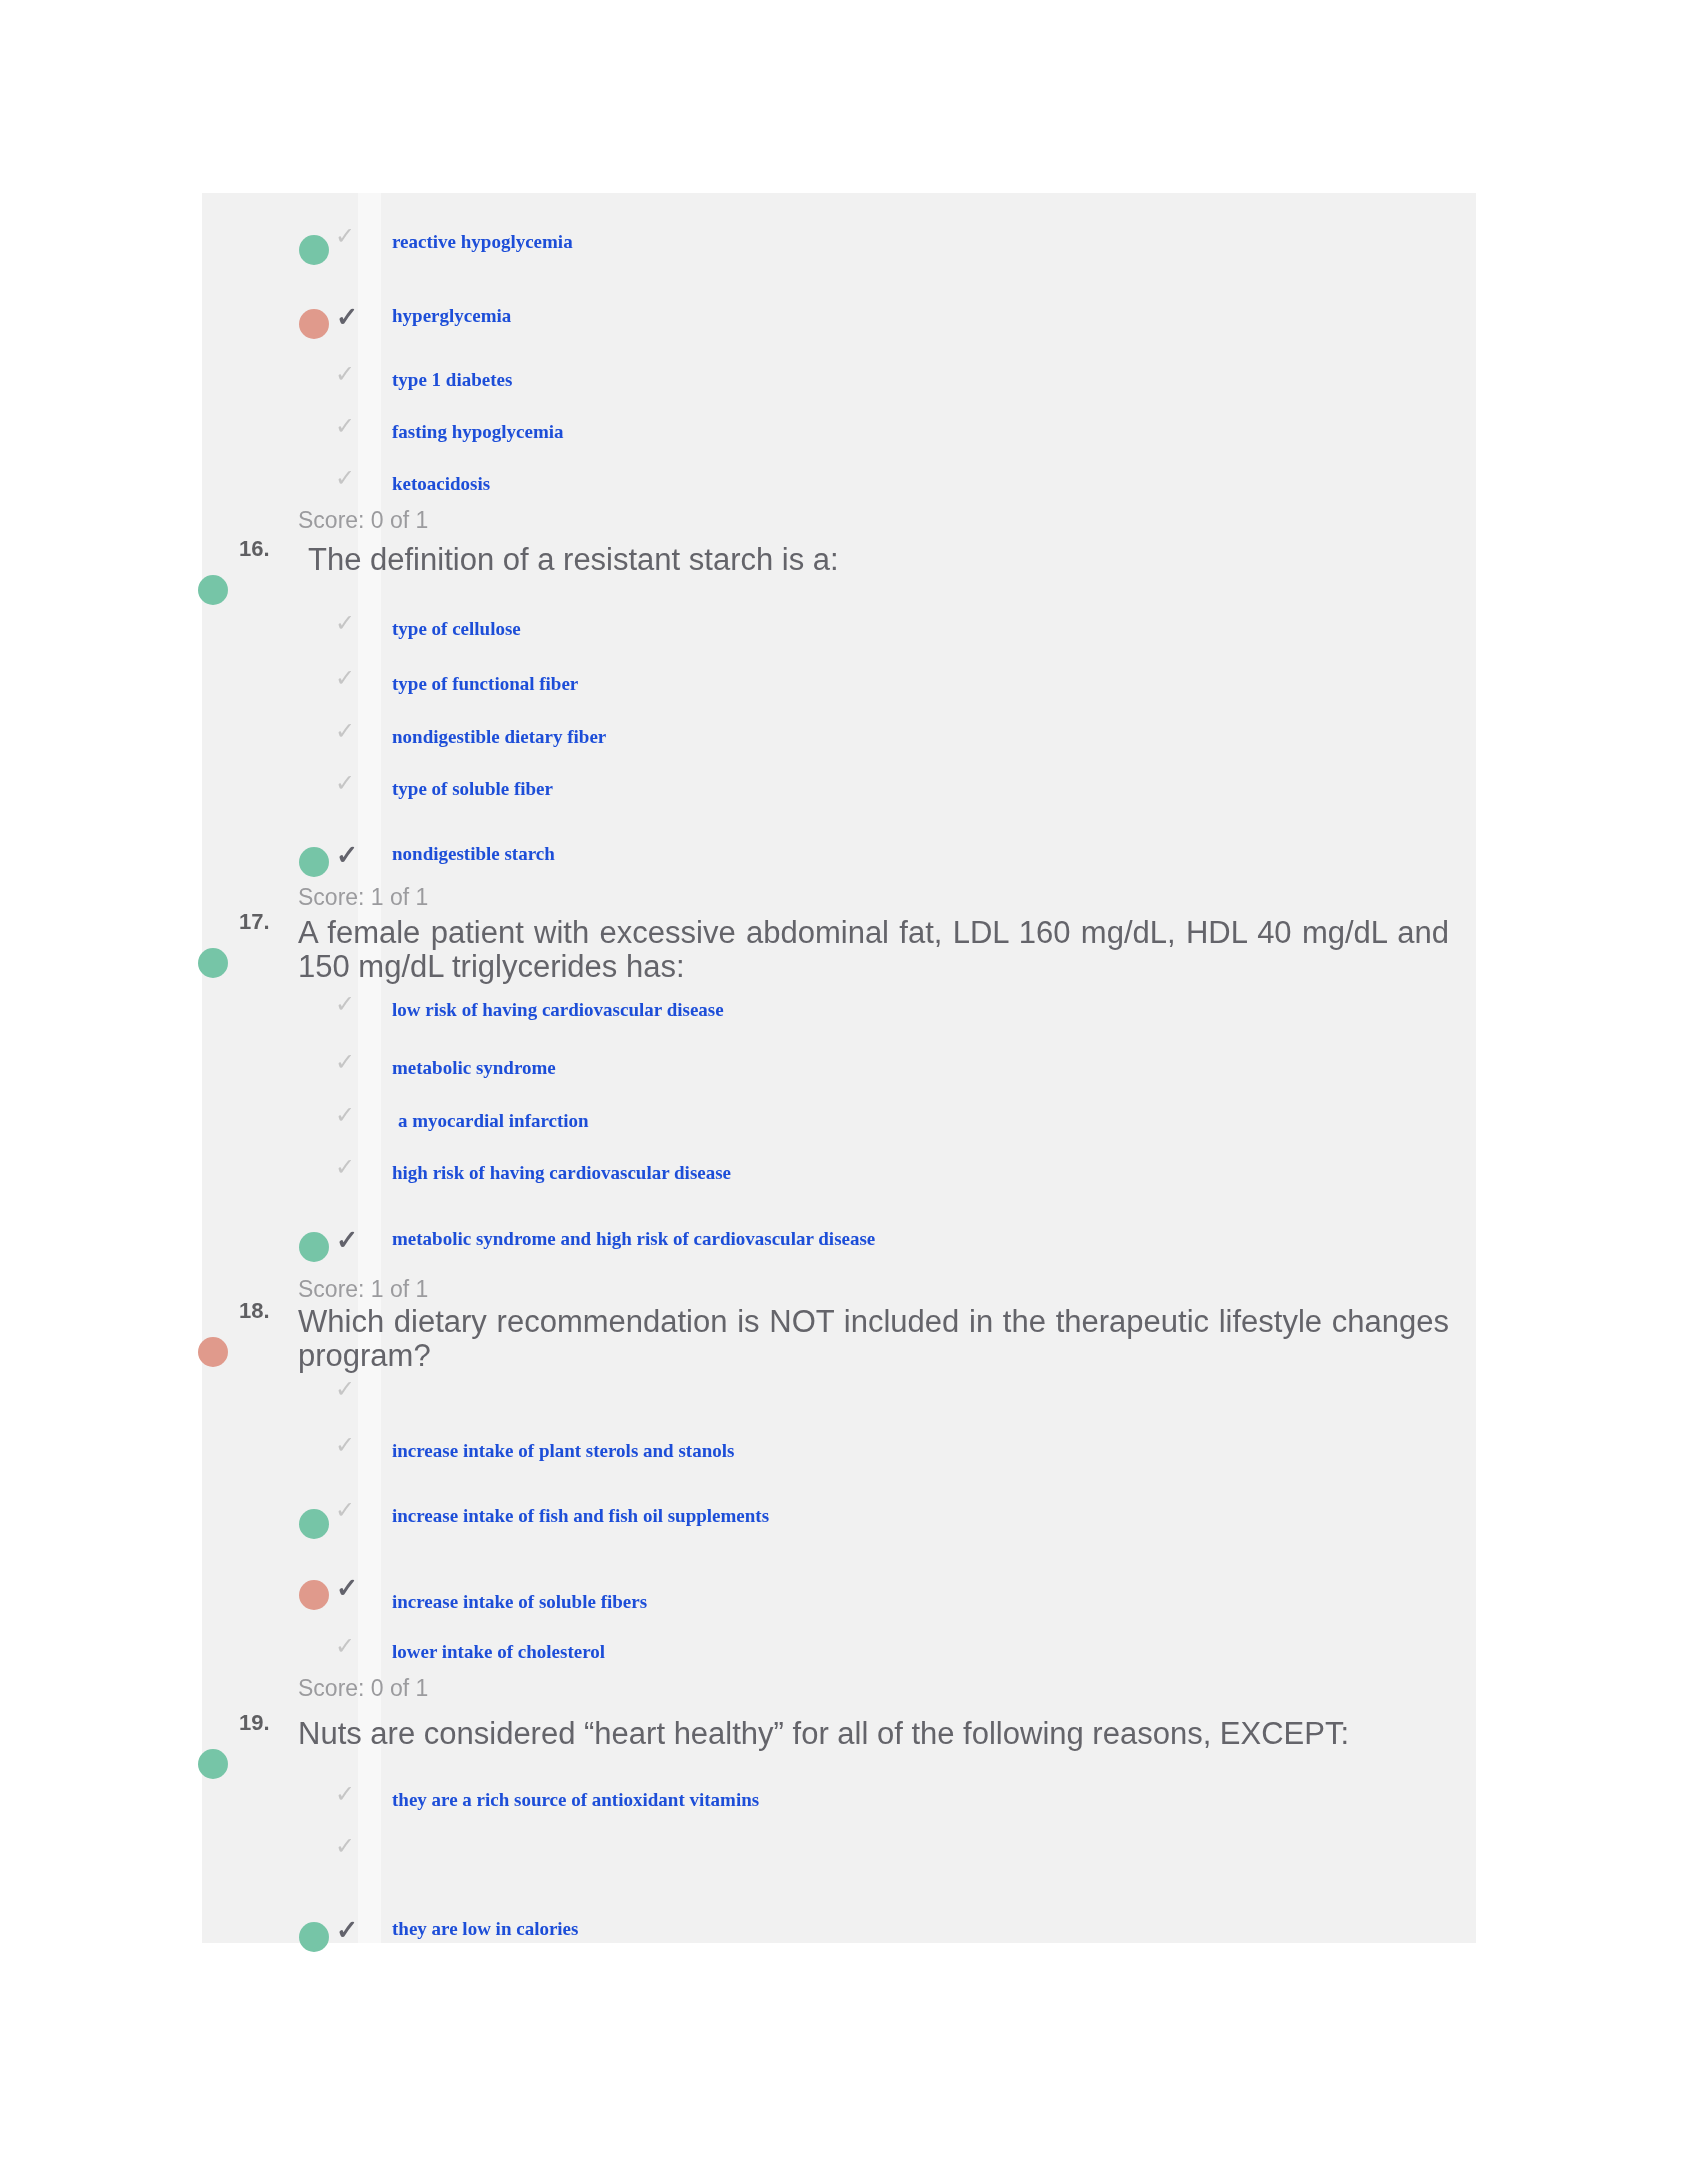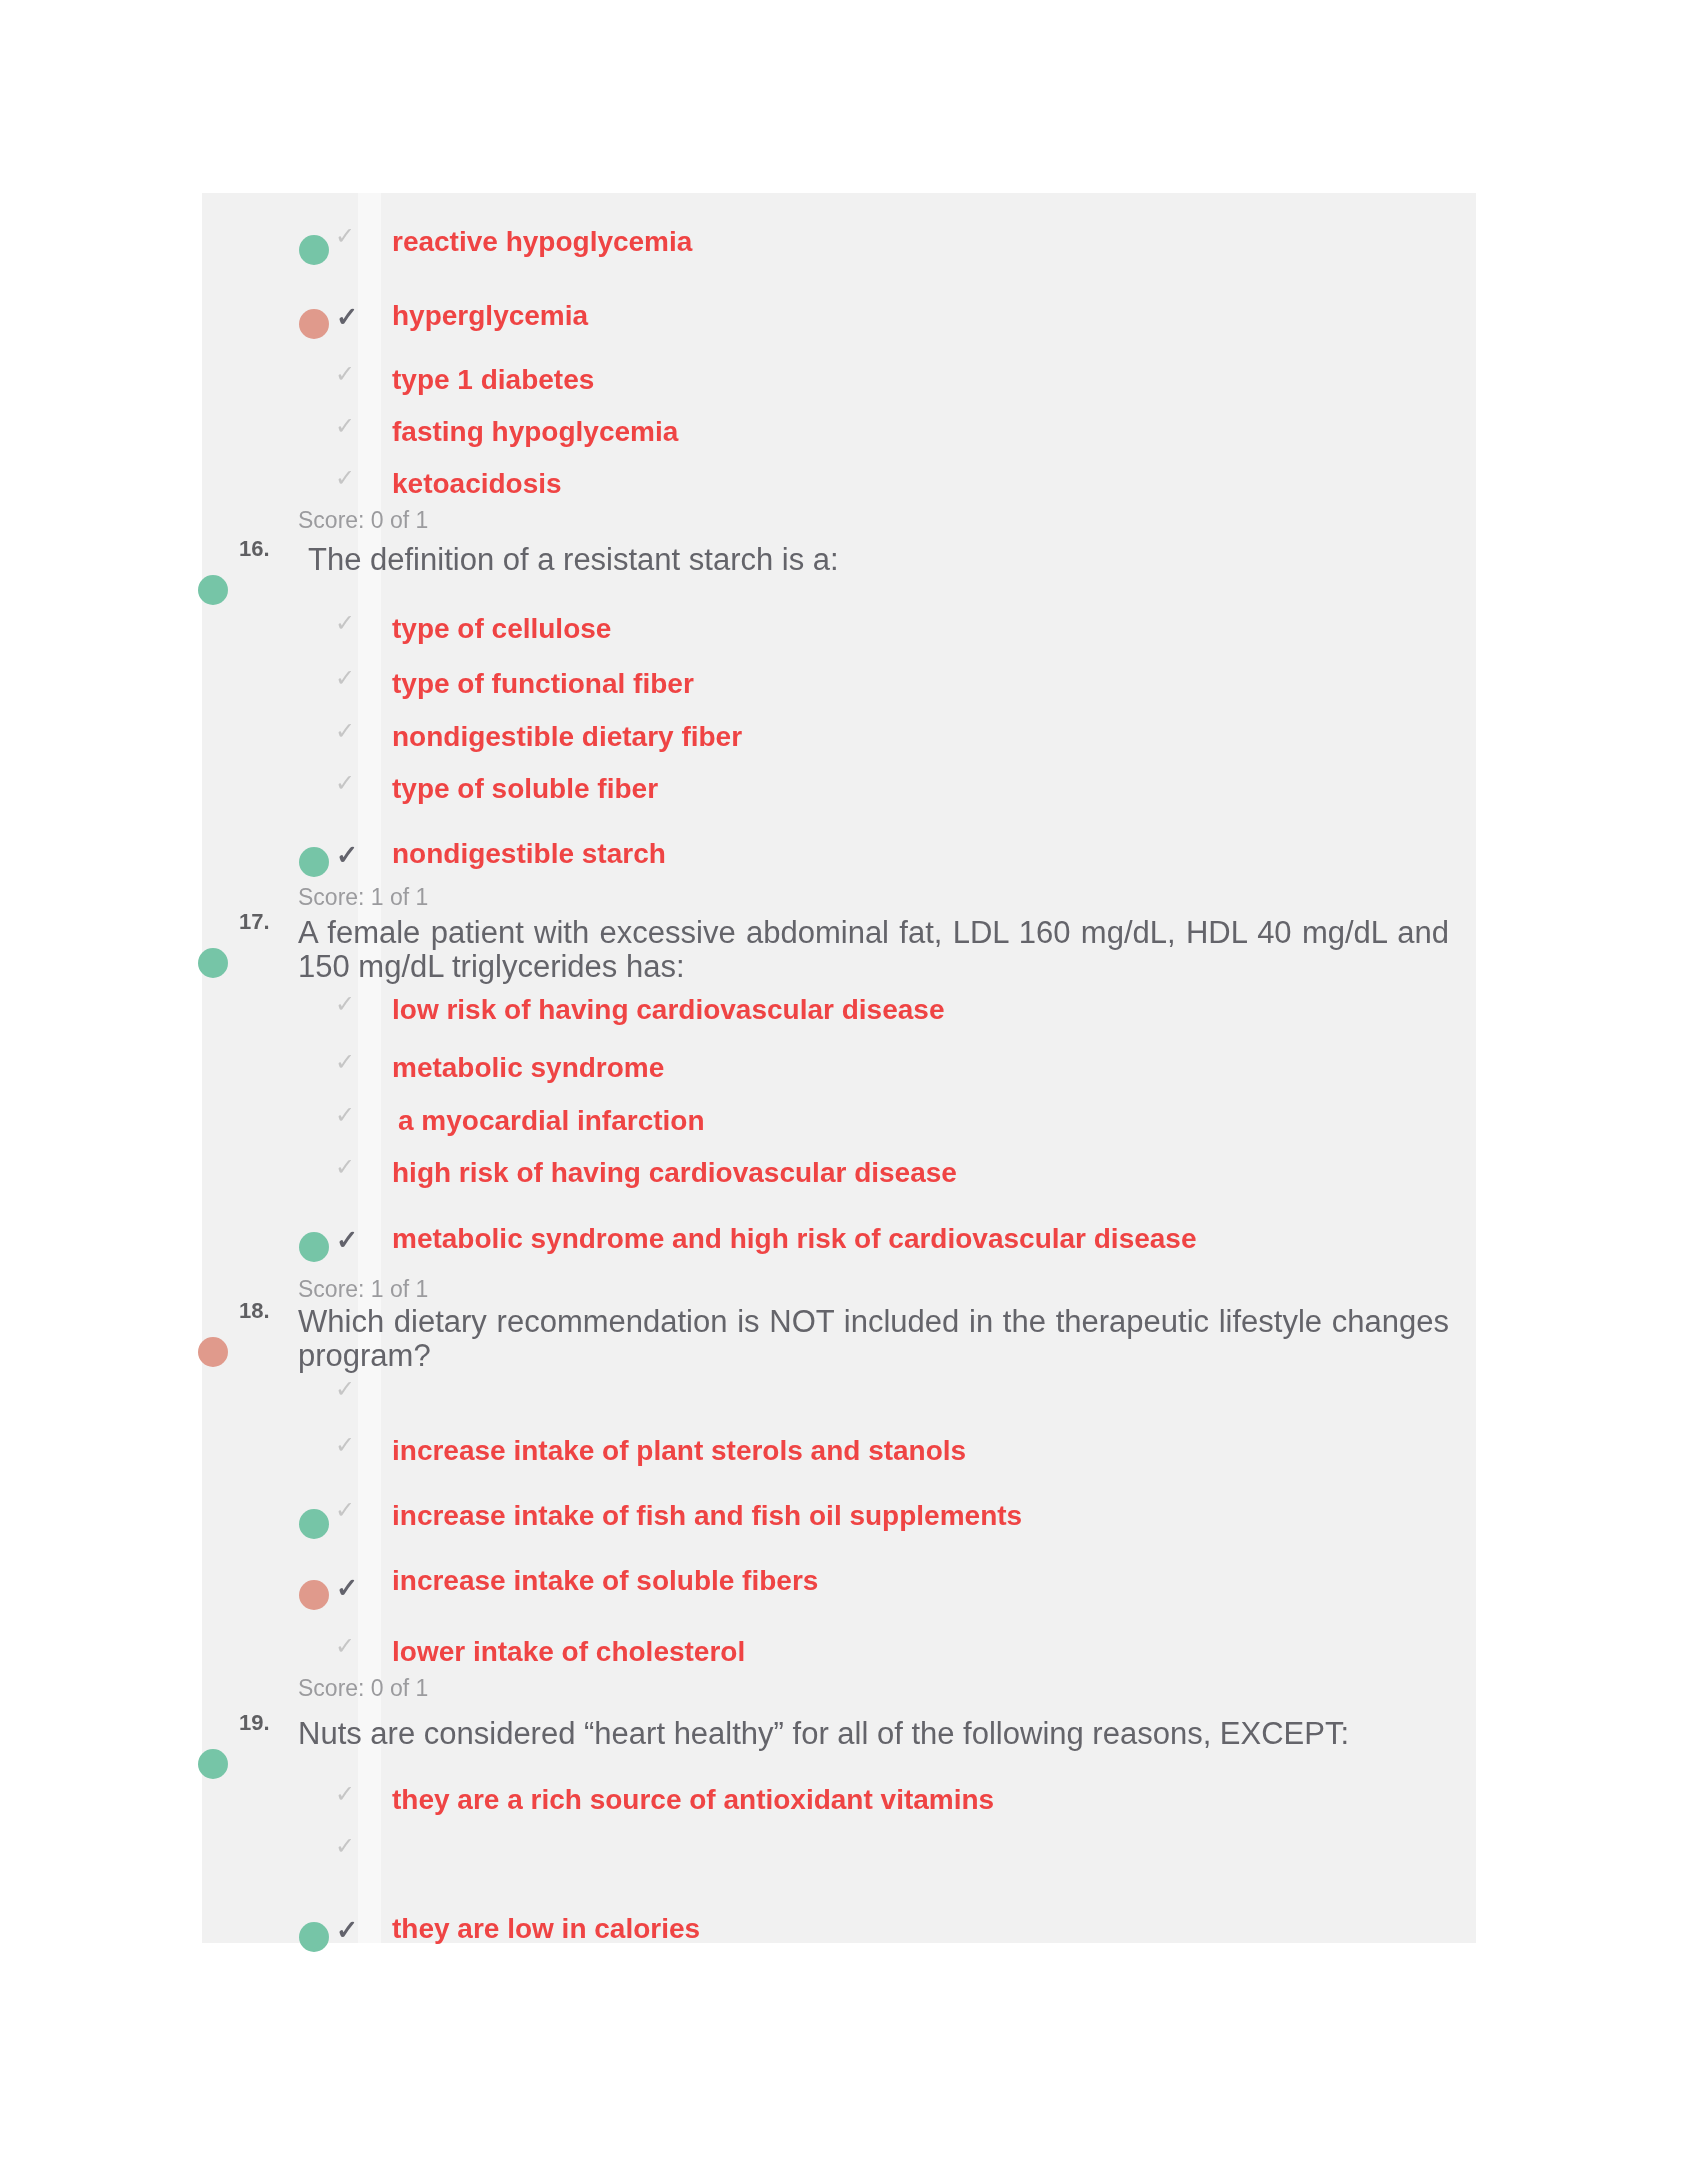--- a/index.html
+++ b/index.html
@@ -14,22 +14,22 @@
   .mk-correct{background:#76c5a7;}
   .mk-incorrect{background:#e09a8c;}
 
   .qnum{position:absolute;font-family:"Liberation Sans",sans-serif;font-size:22px;
         font-weight:bold;color:#5f5f62;}
   .qtext{position:absolute;font-family:"Liberation Sans",sans-serif;font-size:31px;
          color:#64646a;line-height:34px;text-align:justify;}
   .ocheck{position:absolute;display:block;white-space:nowrap;font-family:"Liberation Sans",sans-serif;font-size:24px;color:#c6c6c6;}
   .osel{position:absolute;display:block;white-space:nowrap;font-family:"Liberation Sans",sans-serif;font-size:26.5px;
         font-weight:bold;color:#63636c;}
-  .otext{position:absolute;display:block;white-space:nowrap;font-family:Liberation Sans, sans-serif;font-size:28px;
-         font-weight:bold;color:#ef4444;line-height:33px;}
+  .otext{position:absolute;display:block;white-space:nowrap;font-family:Liberation Serif, serif;font-size:19px;
+         font-weight:bold;color:#1d4ed8;line-height:33px;}
   .score{position:absolute;font-family:"Liberation Sans",sans-serif;font-size:23px;color:#9b9b9e;text-align:right;}
 </style>
 </head>
 <body>
 
 <div class="page">
   <div class="card">
     <div class="whitecol" style="left:156px;top:0;width:22.5px;height:1750px"></div>
   </div>
   <div class="qblock">
@@ -123,21 +123,21 @@
       <span class="otext" style="left:95px;top:6.6px">increase intake of plant sterols and stanols</span>
     </div>
     <div class="optrow" style="left:297px;top:1492px;width:1151px;height:41px">
       <span class="omark mk-correct" style="left:2px;top:16.5px"></span>
       <span class="ocheck" style="left:38px;top:4px">✓</span>
       <span class="otext" style="left:95px;top:6.6px">increase intake of fish and fish oil supplements</span>
     </div>
     <div class="optrow" style="left:297px;top:1563px;width:1151px;height:41px">
       <span class="omark mk-incorrect" style="left:2px;top:16.5px"></span>
       <span class="osel" style="left:39px;top:9.3px">✓</span>
-      <span class="otext" style="left:95px;top:1px">increase intake of soluble fibers</span>
+      <span class="otext" style="left:95px;top:22px">increase intake of soluble fibers</span>
     </div>
     <div class="optrow" style="left:297px;top:1628px;width:1151px;height:41px">
       <span class="ocheck" style="left:38px;top:4px">✓</span>
       <span class="otext" style="left:95px;top:6.6px">lower intake of cholesterol</span>
     </div>
     <div class="score" style="left:298px;top:1675px">Score: 0 of 1</div>
   </div>
   <div class="qblock">
     <div class="qmark mk-correct" style="left:198px;top:1749px"></div>
     <div class="qnum" style="left:239px;top:1710px">19.</div>

